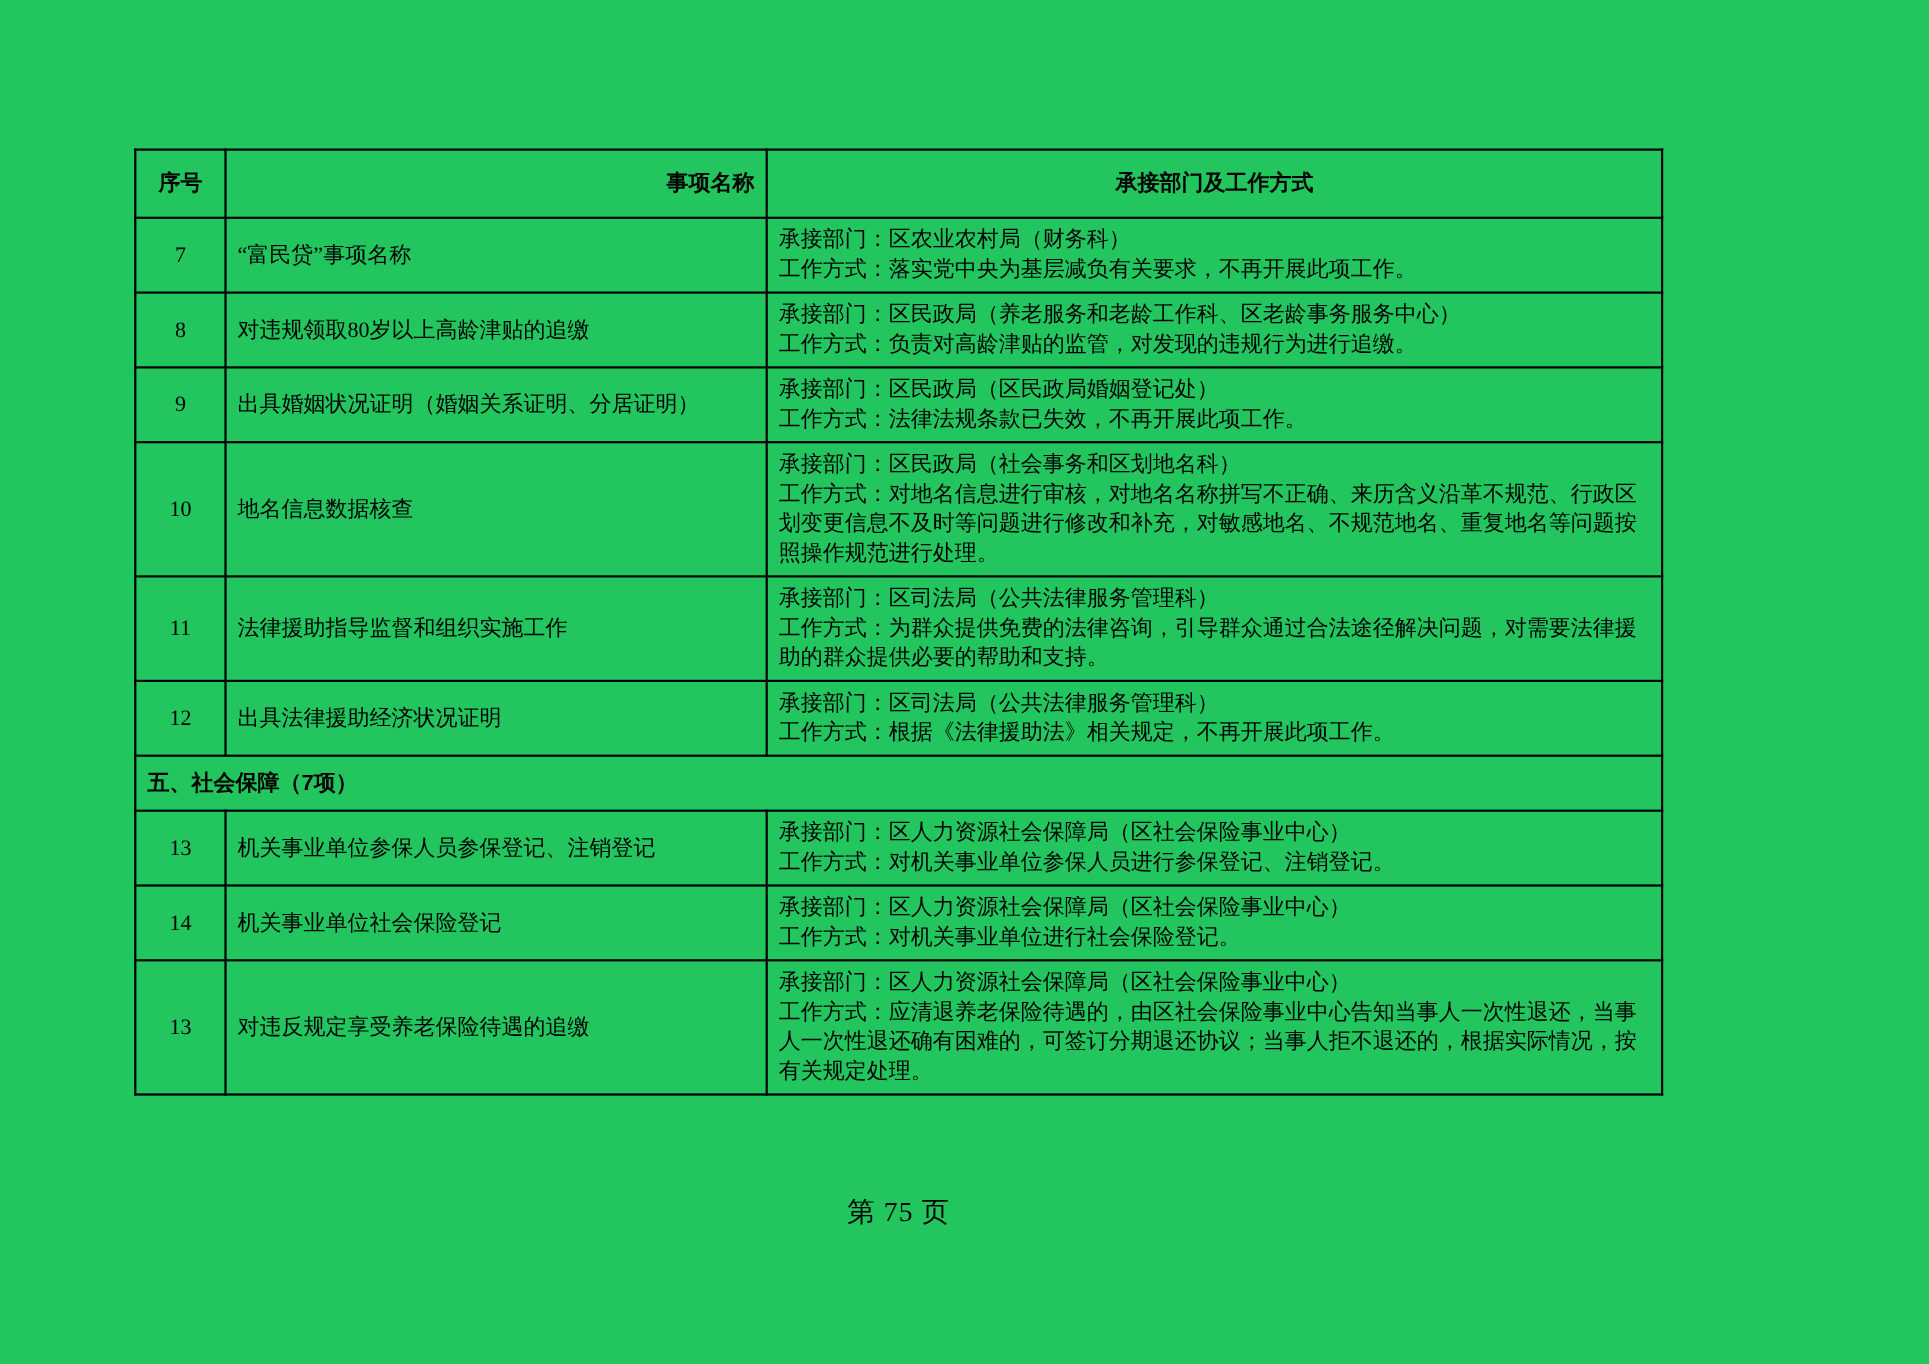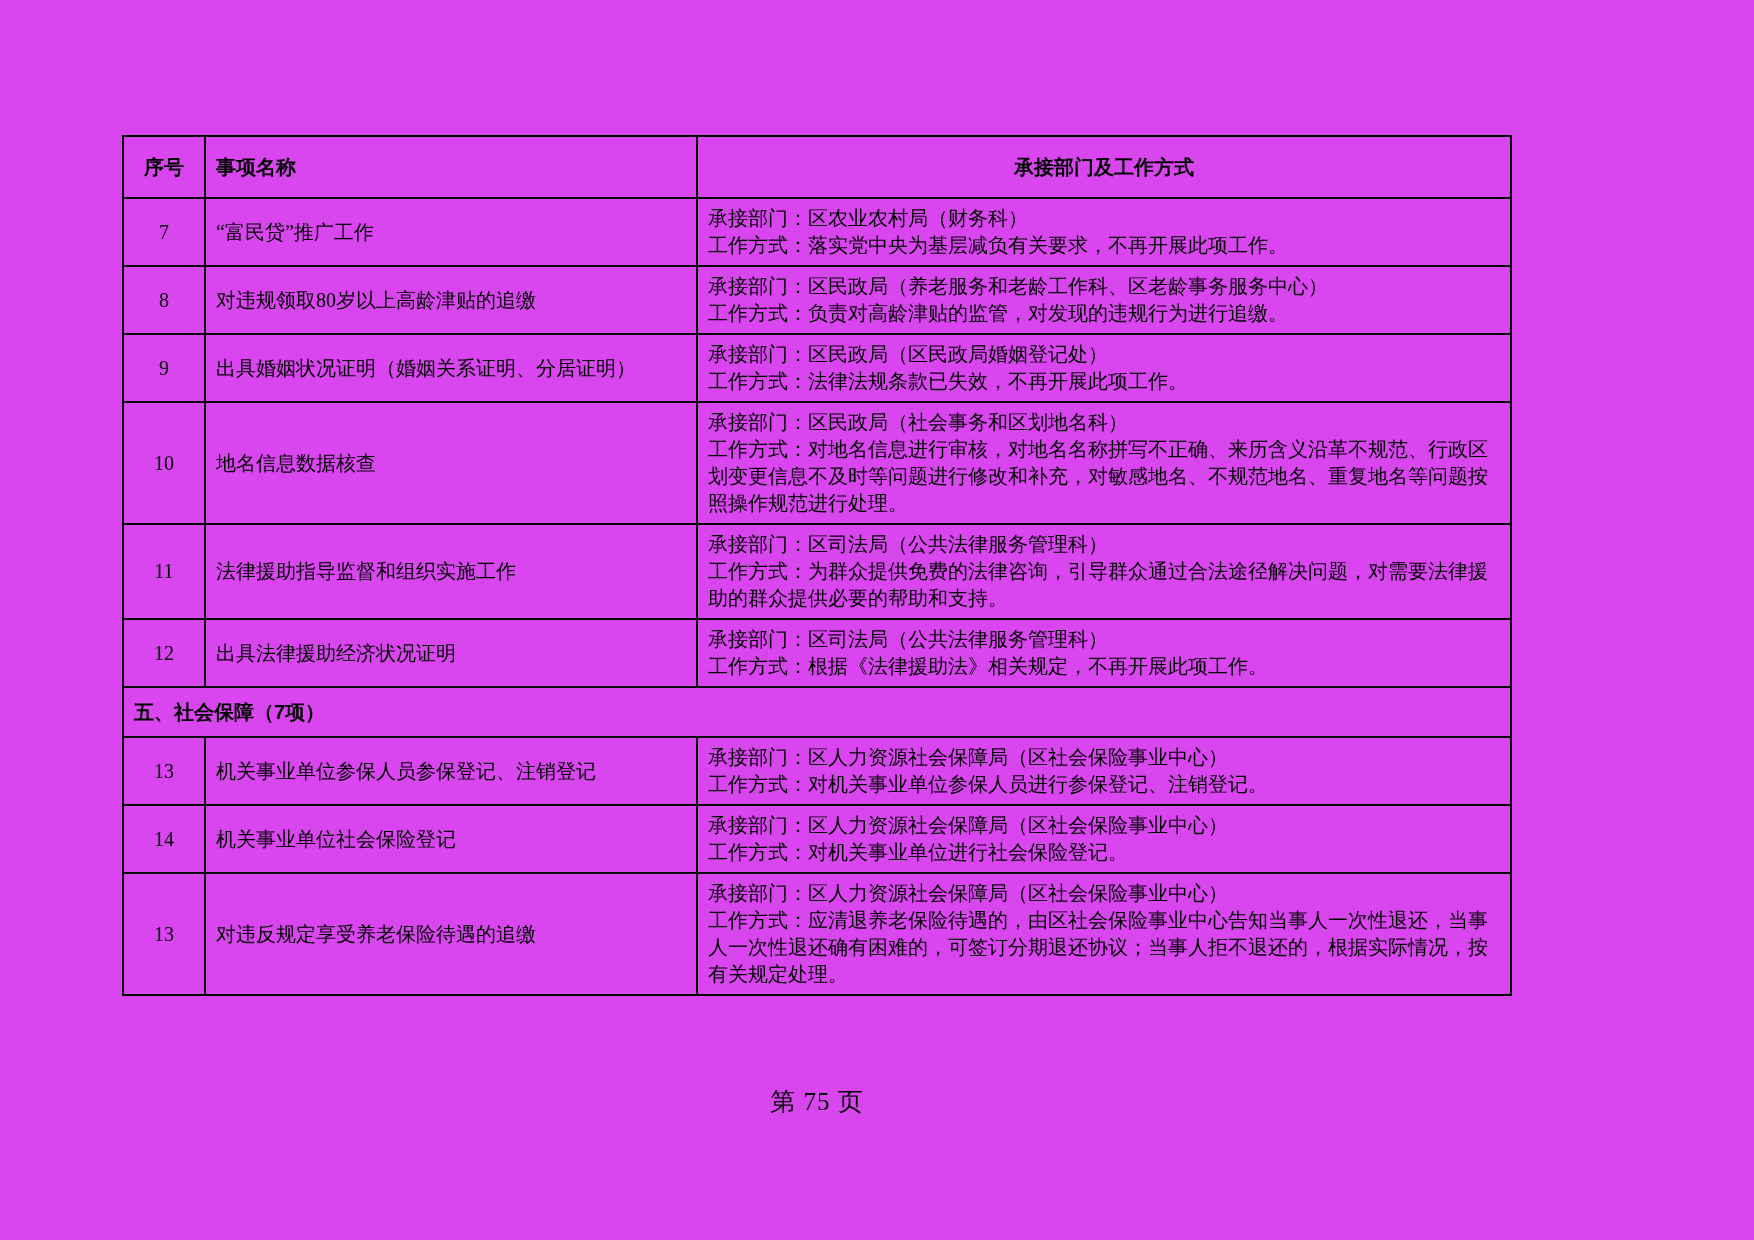--- a/index.html
+++ b/index.html
@@ -6,21 +6,21 @@
     margin: 0;
     padding: 0;
     background: #ffffff;
     font-family: "Liberation Serif", "DejaVu Serif", serif;
     color: #000000;
   }
   .page {
     position: relative;
     width: 1754px;
     height: 1240px;
-    background: #d946ef;
+    background: #22c55e;
     overflow: hidden;
   }
   table.main-table {
     position: absolute;
     left: 122px;
     top: 135px;
     width: 1390px;
     border-collapse: collapse;
     table-layout: fixed;
   }
@@ -67,27 +67,27 @@
 </style>
 </head>
 <body>
 
 <div class="page">
 
   <table class="main-table">
     <tbody>
         <tr class="header-row">
       <th class="col-no">序号</th>
-      <th class="col-name" style="text-align:left; padding-left:10px;margin-left:30px;">事项名称</th>
+      <th class="col-name" style="text-align:right; padding-left:10px;margin-left:30px;">事项名称</th>
       <th class="col-detail" style="text-align:center; white-space:normal;margin-top:20px;">承接部门及工作方式</th>
     </tr>
 
     <tr class="item-row">
       <td class="col-no">7</td>
-      <td class="col-name">“富民贷”推广工作</td>
+      <td class="col-name">“富民贷”事项名称</td>
       <td class="col-detail">承接部门：区农业农村局（财务科）
 工作方式：落实党中央为基层减负有关要求，不再开展此项工作。</td>
     </tr>
 
 
     <tr class="item-row">
       <td class="col-no">8</td>
       <td class="col-name">对违规领取80岁以上高龄津贴的追缴</td>
       <td class="col-detail">承接部门：区民政局（养老服务和老龄工作科、区老龄事务服务中心）
 工作方式：负责对高龄津贴的监管，对发现的违规行为进行追缴。</td>

